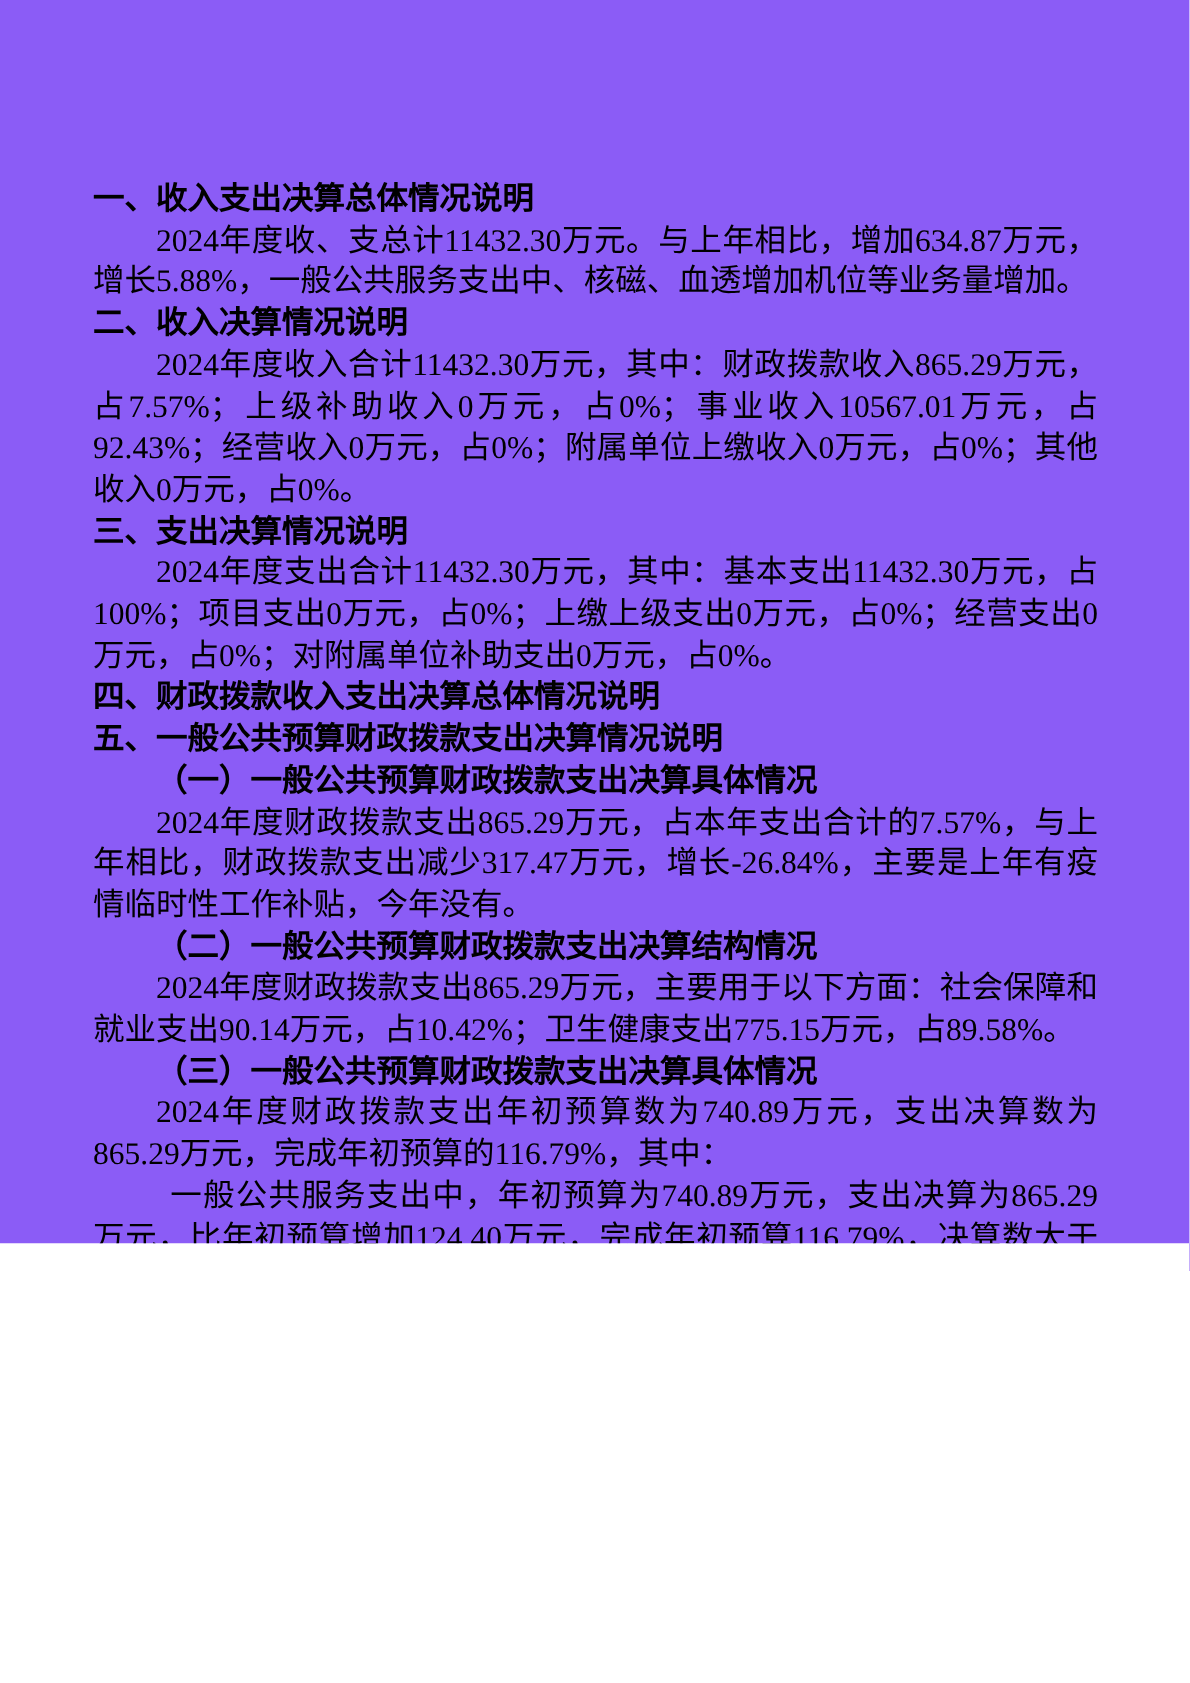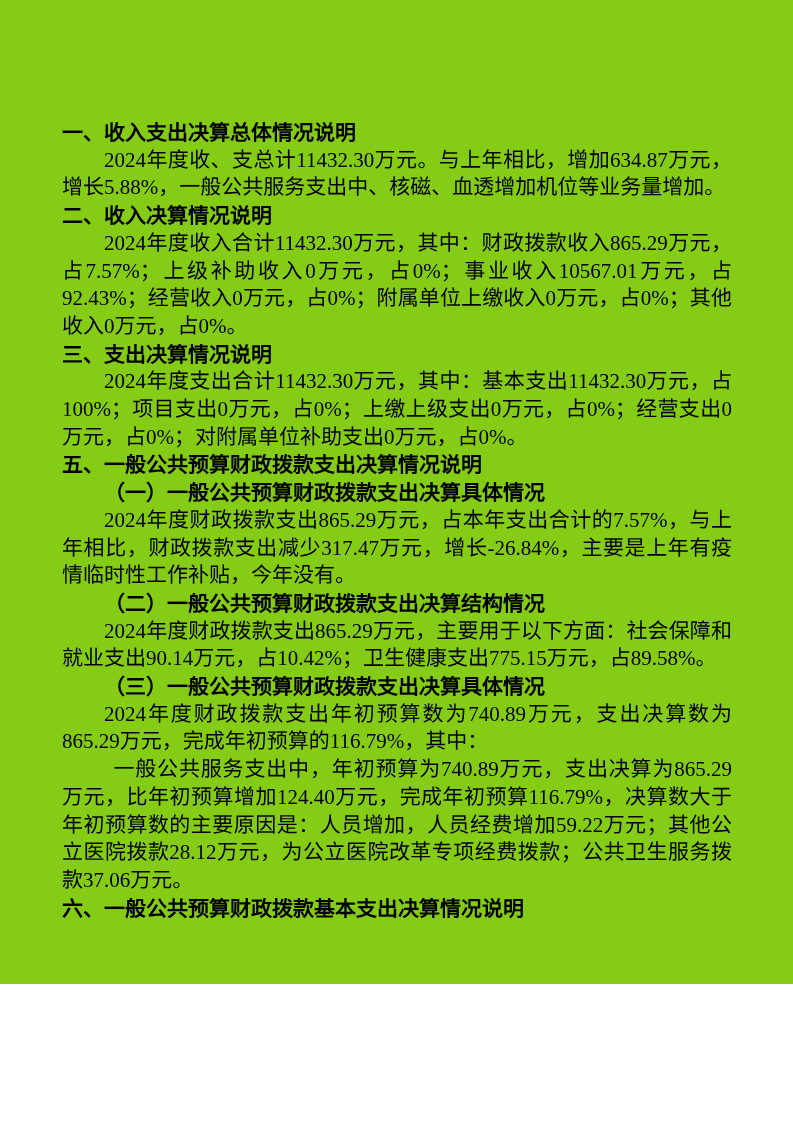--- a/index.html
+++ b/index.html
@@ -3,22 +3,22 @@
 <meta charset="utf-8">
 <style>
   html, body {
     margin: 0;
     padding: 0;
     background: #ffffff;
   }
   .page {
     position: relative;
     width: 793px;
-    height: 984px;
-    background: #84cc16;
+    height: 829px;
+    background: #8b5cf6;
     overflow: hidden;
     color: #000000;
     font-family: "Liberation Serif", "DejaVu Serif", serif;
   }
   .content {
     position: absolute;
     left: 62px;
     top: 119px;
     width: 670px;
     font-size: 21px;
@@ -62,20 +62,21 @@
 <body>
 
 <div class="page">
   <div class="content">
     <div class="h1">一、收入支出决算总体情况说明</div>
     <div class="para">2024年度收、支总计11432.30万元。与上年相比，增加634.87万元，增长5.88%，一般公共服务支出中、核磁、血透增加机位等业务量增加。</div>
     <div class="h1">二、收入决算情况说明</div>
     <div class="para">2024年度收入合计11432.30万元，其中：财政拨款收入865.29万元，占7.57%；上级补助收入0万元，占0%；事业收入10567.01万元，占92.43%；经营收入0万元，占0%；附属单位上缴收入0万元，占0%；其他收入0万元，占0%。</div>
     <div class="h1">三、支出决算情况说明</div>
     <div class="para">2024年度支出合计11432.30万元，其中：基本支出11432.30万元，占100%；项目支出0万元，占0%；上缴上级支出0万元，占0%；经营支出0万元，占0%；对附属单位补助支出0万元，占0%。</div>
+    <div class="h1">四、财政拨款收入支出决算总体情况说明</div>
     <div class="h1">五、一般公共预算财政拨款支出决算情况说明</div>
     <div class="h2">（一）一般公共预算财政拨款支出决算具体情况</div>
     <div class="para">2024年度财政拨款支出865.29万元，占本年支出合计的7.57%，与上年相比，财政拨款支出减少317.47万元，增长-26.84%，主要是上年有疫情临时性工作补贴，今年没有。</div>
     <div class="h2">（二）一般公共预算财政拨款支出决算结构情况</div>
     <div class="para">2024年度财政拨款支出865.29万元，主要用于以下方面：社会保障和就业支出90.14万元，占10.42%；卫生健康支出775.15万元，占89.58%。</div>
     <div class="h2">（三）一般公共预算财政拨款支出决算具体情况</div>
     <div class="para">2024年度财政拨款支出年初预算数为740.89万元，支出决算数为865.29万元，完成年初预算的116.79%，其中：</div>
     <div class="para para-wide-indent">一般公共服务支出中，年初预算为740.89万元，支出决算为865.29万元，比年初预算增加124.40万元，完成年初预算116.79%，决算数大于年初预算数的主要原因是：人员增加，人员经费增加59.22万元；其他公立医院拨款28.12万元，为公立医院改革专项经费拨款；公共卫生服务拨款37.06万元。</div>
     <div class="h1">六、一般公共预算财政拨款基本支出决算情况说明</div>
   </div>

